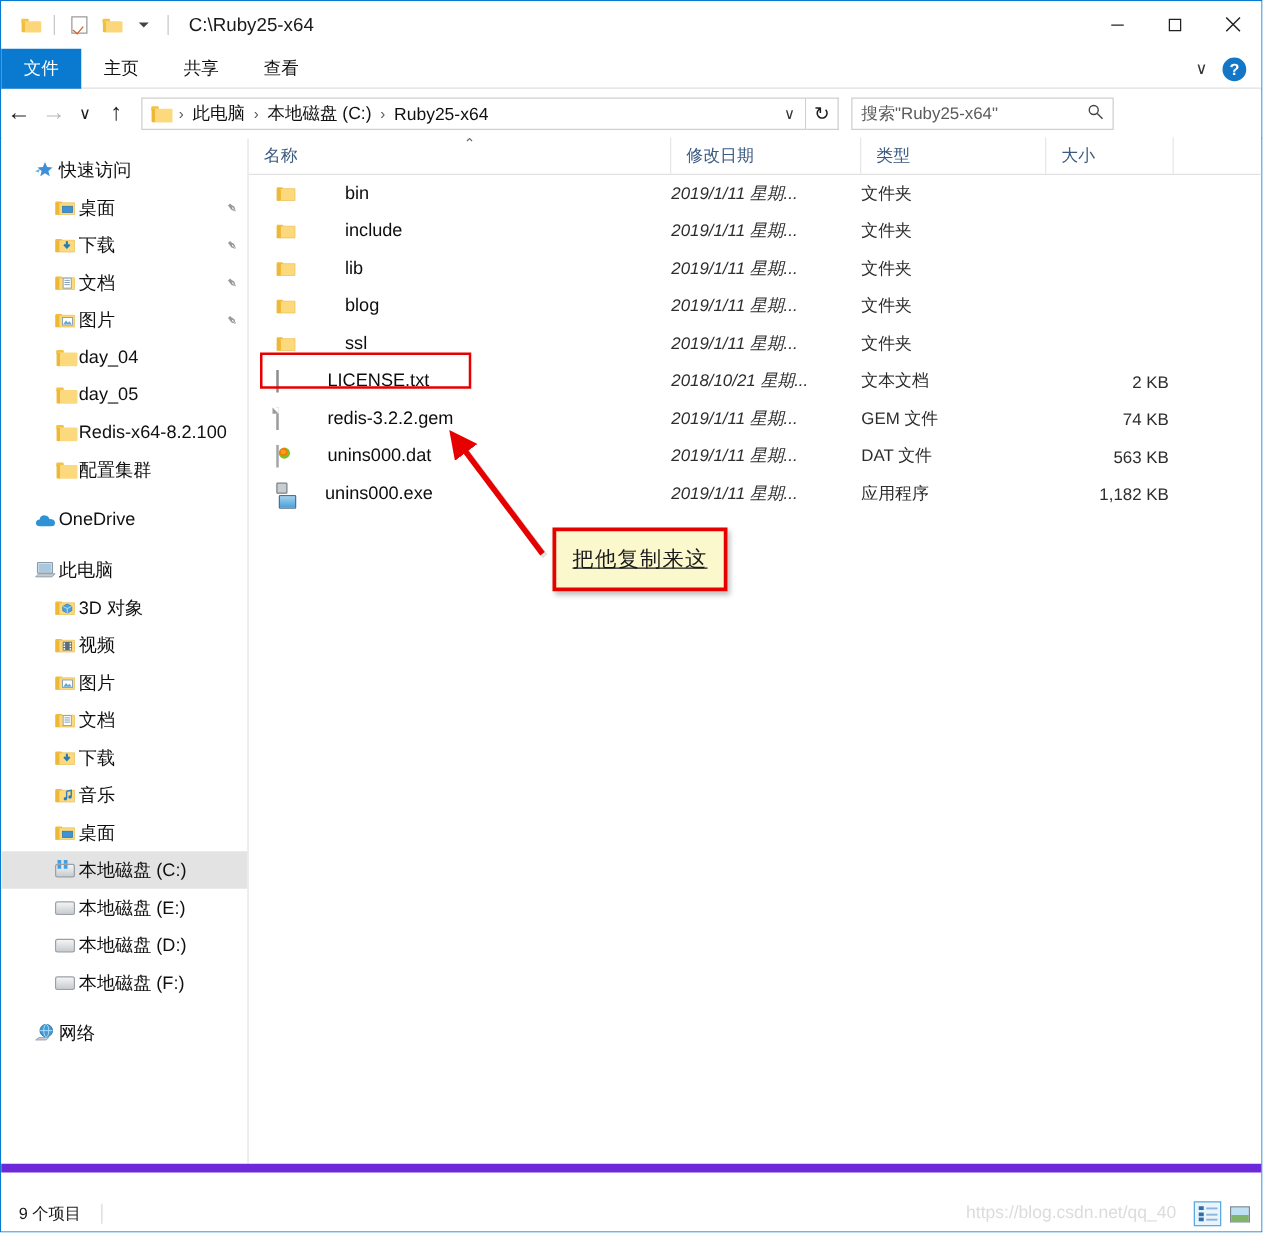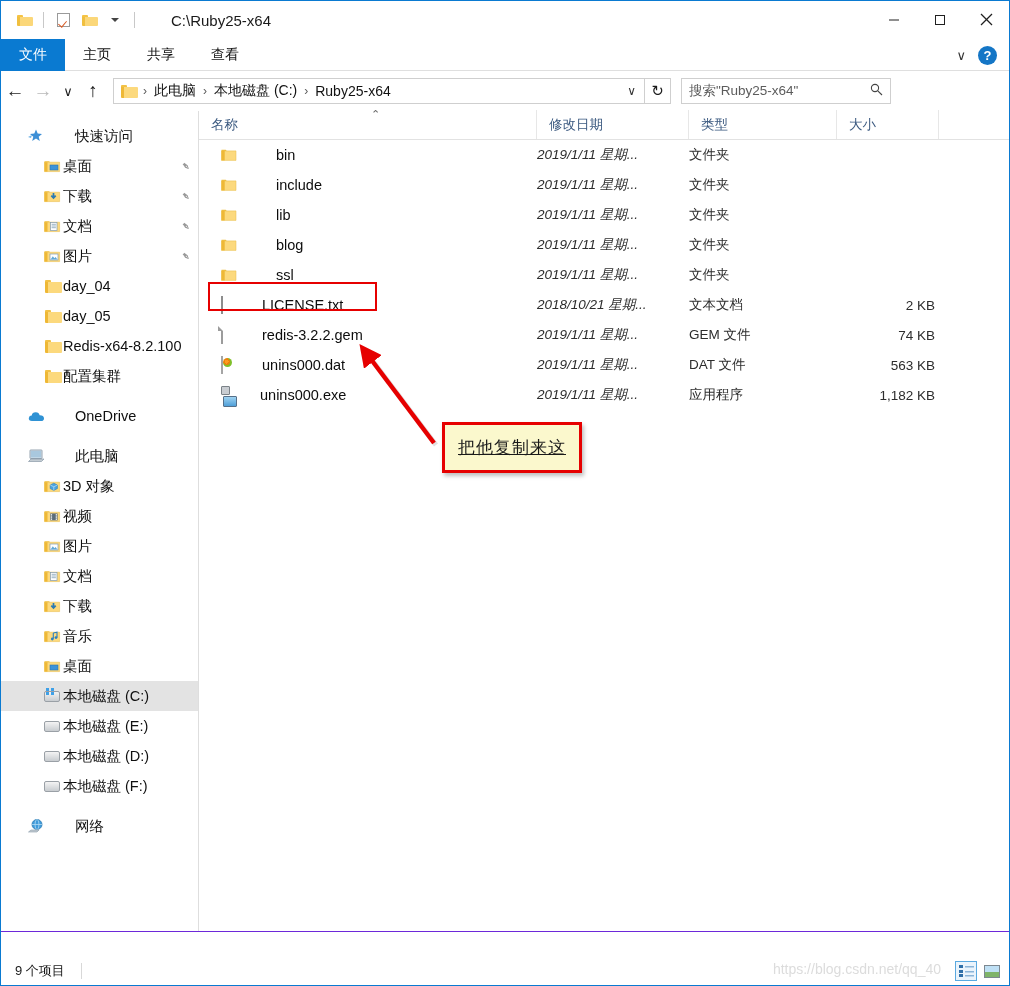--- a/index.html
+++ b/index.html
@@ -13,21 +13,21 @@
     position: relative;
     width: 1010px; height: 986px;
     border: 1px solid #0a7ad1;
     background: #ffffff;
   }
 
   
   #titlebar {
     position: absolute; left: 0; top: 0; width: 1008px; height: 38px;
     background: #ffffff;
-    display: flex; align-items: center; gap: 20px;
+    display: flex; align-items: center;
   }
   .qat { display: flex; align-items: center; padding-left: 10px; gap: 0px; }
   .qat-icon { width: 26px; height: 26px; display: flex; align-items: center; justify-content: center; }
   .qat-sep { width: 1px; height: 16px; background: #c8c8c8; margin: 0 6px; }
   .folder-glyph {
     width: 14px; height: 12px; position: relative;
   }
   .folder-glyph::before {
     content: ""; position: absolute; left: 0; top: 1px;
     width: 6px; height: 3px; background: #f5c344; border-radius: 1px 1px 0 0;
@@ -126,21 +126,21 @@
     border-right: 1px solid #dedede;
     padding-top: 10px; overflow: hidden;
   }
   .nav-item {
     height: 30px; display: flex; align-items: center;
     font-size: 14.5px; color: #101010; padding-right: 8px;
   }
   .nav-item.selected { background: #e3e3e3; }
   .nav-item .nlabel { white-space: nowrap; }
   .nav-ico { width: 22px; display: flex; align-items: center; justify-content: center; flex: 0 0 22px; }
-  .lvl0 { padding-left: 24px; gap: 28px; }
+  .lvl0 { padding-left: 24px; }
   .lvl1 { padding-left: 40px; }
   .pin {
     margin-left: auto; color: #9a9a9a; font-size: 12px; transform: rotate(45deg);
   }
   .nav-gap { height: 10px; }
 
   
   .ic-folder { width: 15px; height: 13px; position: relative; }
   .ic-folder::before { content:""; position:absolute; left:0; top:0; width:6px; height:3px;
     background:#f2c145; border-radius:1px 1px 0 0; }
@@ -244,21 +244,21 @@
     box-shadow: 2px 3px 4px rgba(0,0,0,0.25);
   }
   #callout .ctext {
     font-family: "DejaVu Sans Mono", monospace;
     font-size: 17px; color: #1a1a1a; letter-spacing: 1px; text-decoration: underline;
   }
 
   
   #statusbar {
     position: absolute; left: 0; bottom: 0; width: 1008px; height: 54px;
-    border-top: 1px solid #6d28d9; background: #ffffff; margin-top: 48px;
+    border-top: 7px solid #6d28d9; background: #ffffff; margin-top: 48px;
   }
   #status-line {
     position: absolute; left: 0; bottom: 0; width: 1008px; height: 29px;
     display: flex; align-items: center; padding-left: 14px;
     font-size: 13px; color: #1a1a1a;
   }
   #status-sep { width:1px; height:16px; background:#d8d8d8; margin-left:16px; }
   #watermark {
     position: absolute; right: 68px; bottom: 8px;
     font-size: 14px; color: #dcdcdc; white-space: nowrap;

